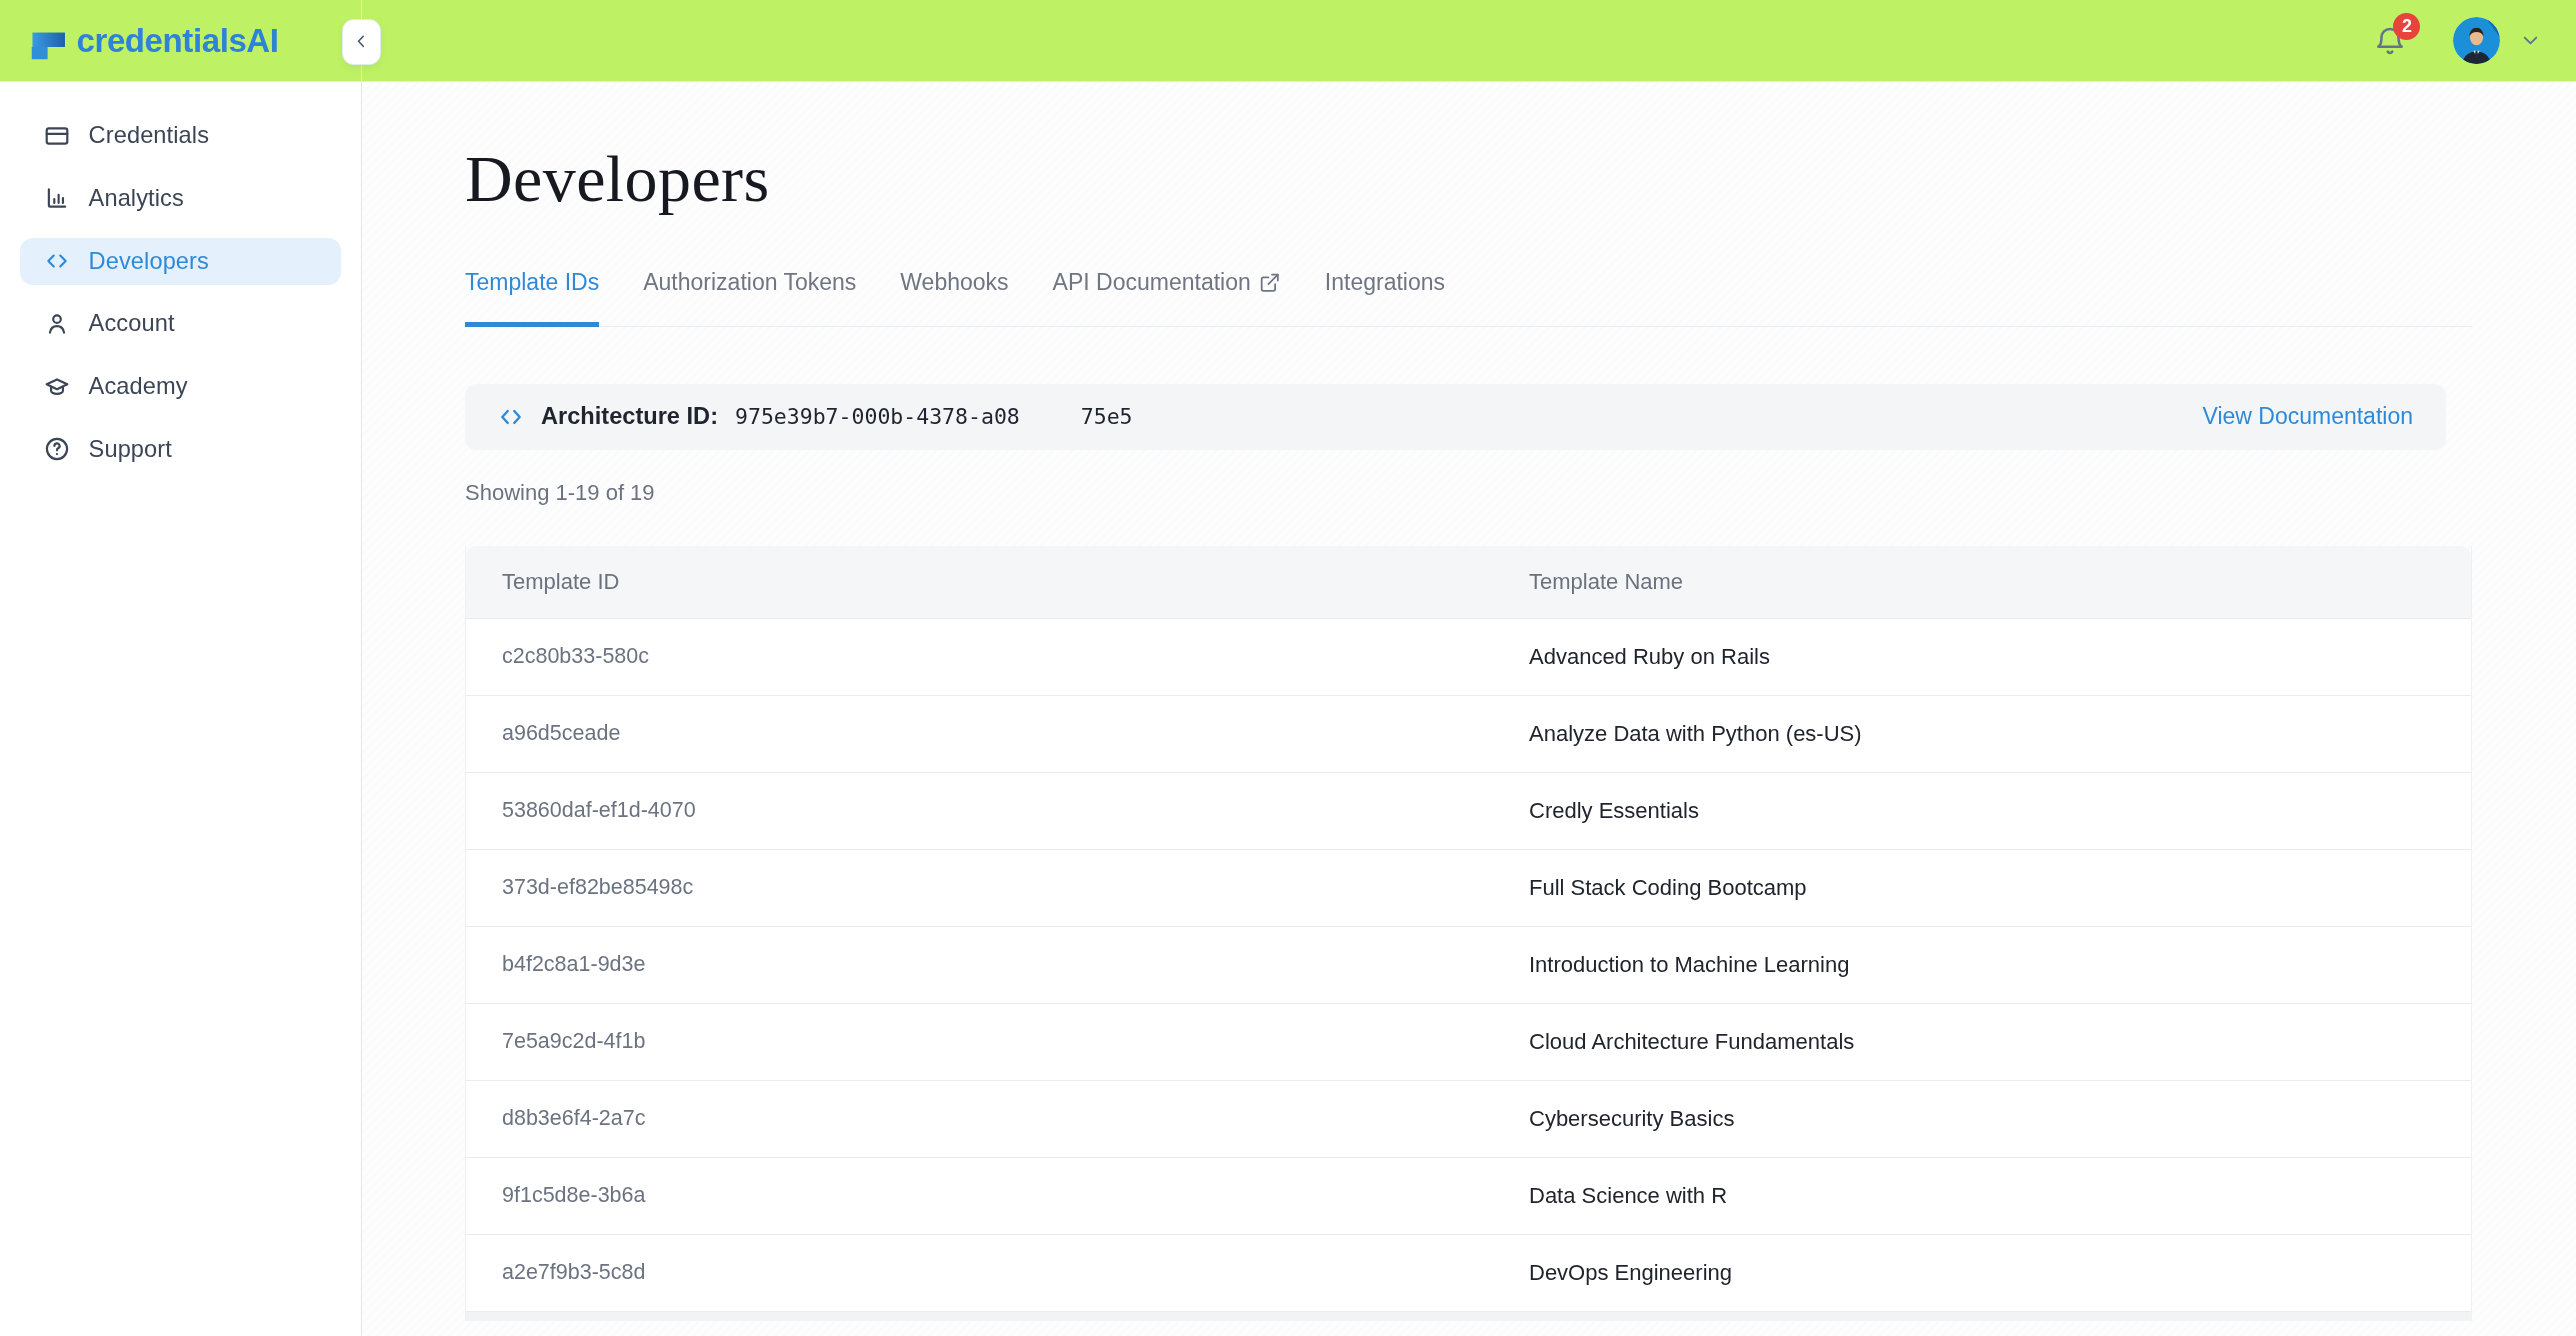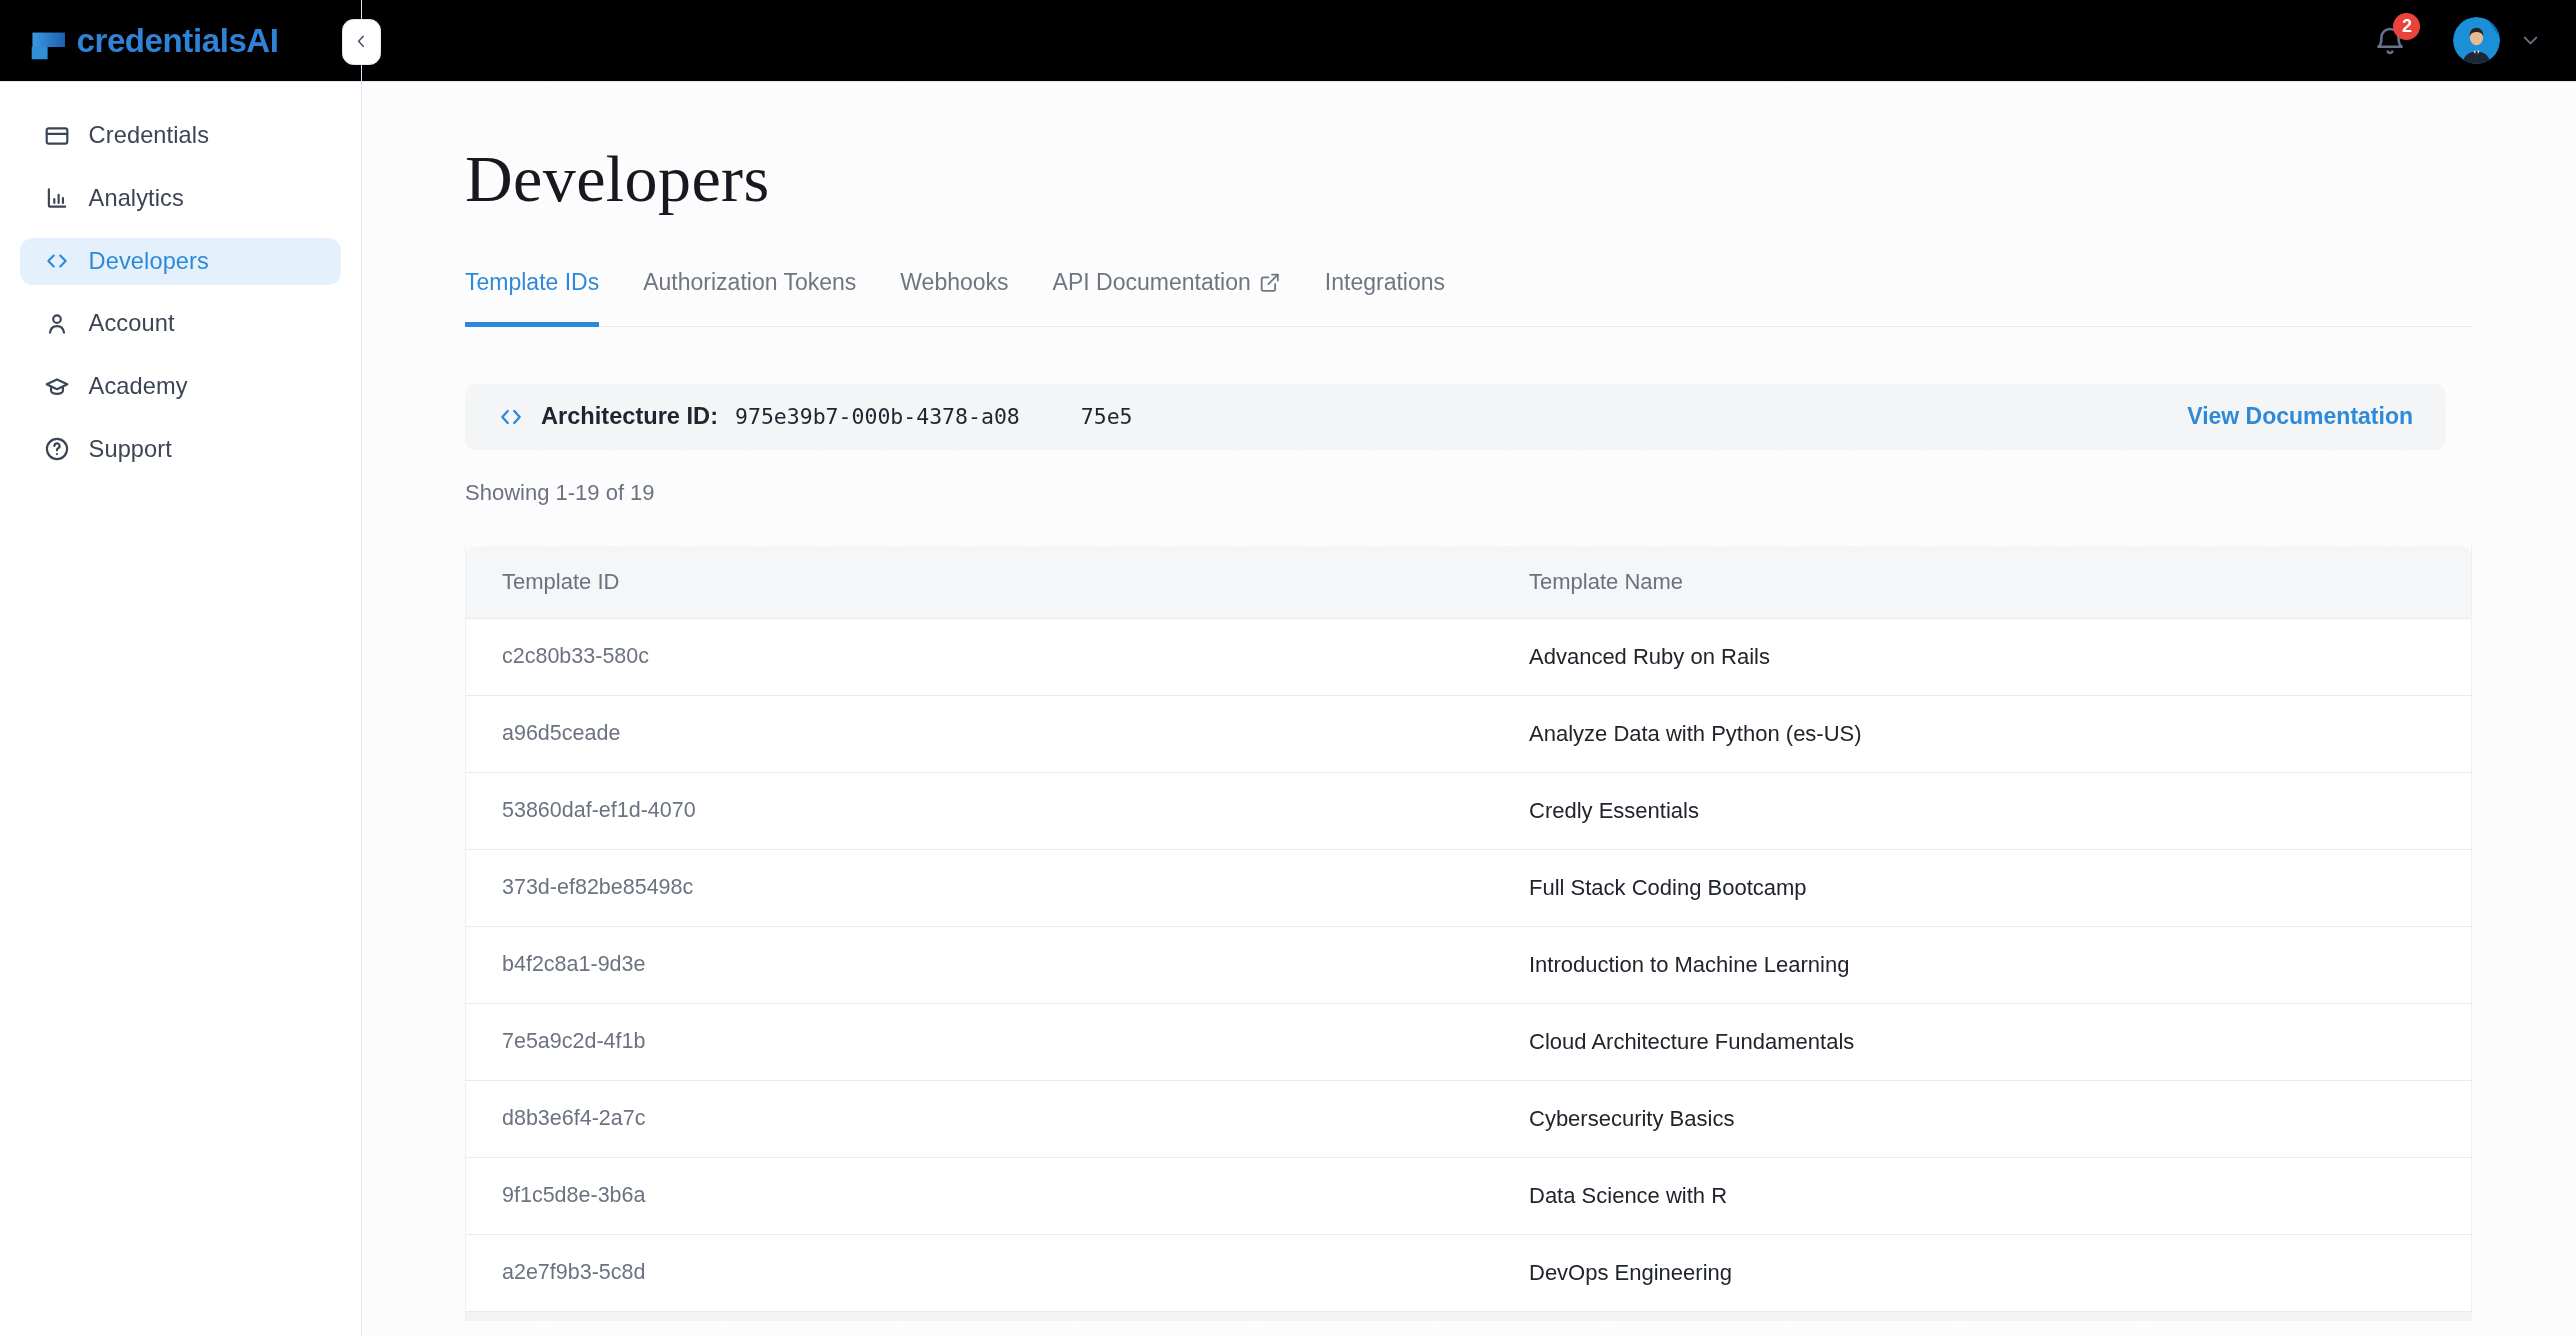--- a/index.html
+++ b/index.html
@@ -1,21 +1,21 @@
 <!DOCTYPE html>
 <html style="font-size:11.5px"><head>
 <meta charset="utf-8">
 <style>
   * { margin:0; padding:0; box-sizing:border-box; }
   html,body { width:2576px; height:1337px; overflow:hidden; background:#fff;
     font-family:"Liberation Sans", sans-serif; -webkit-font-smoothing:antialiased; }
   .app { width:2576px; height:1337px; display:flex; flex-direction:column; position:relative; }
 
   
-  .topbar { height:82px; flex:0 0 82px; background:#000000; border-bottom:1.4px solid #dfe8f4;
+  .topbar { height:82px; flex:0 0 82px; background:#bef264; border-bottom:1.4px solid #dfe8f4;
     display:flex; align-items:center; justify-content:space-between; position:relative; z-index:5; }
   .brand { display:flex; align-items:center; gap:11.5px; padding-left:23px; }
   .brand-mark { width:42px; height:39px; }
   .brand-name { font-size:33px; font-weight:700; color:#2e82d8; letter-spacing:-0.4px; }
   .topbar-divider { position:absolute; left:361px; top:0; width:1.4px; height:82px; background:#dfe8f4; }
   .collapse-btn { position:absolute; left:342px; top:18.6px; width:39px; height:46px;
     background:#fff; border:1.4px solid #e3e9f2; border-radius:11.5px; box-shadow:0 2.9px 7.2px rgba(30,60,110,0.07);
     display:flex; align-items:center; justify-content:center; cursor:pointer; z-index:6; }
   .topbar-right { display:flex; align-items:center; padding-right:34px; }
   .bell-wrap { position:relative; width:34px; height:36px; margin-right:46px; cursor:pointer; }
@@ -47,21 +47,21 @@
   .tab .ext { width:21.5px; height:21.5px; }
 
   .org-banner { margin-top:57px; width:1981px; height:66px; background:#f4f5f6; border-radius:11.5px;
     display:flex; align-items:center; justify-content:space-between; padding:0 33px; }
   .org-left { display:flex; align-items:center; gap:17px; }
   .org-code-icon { width:26px; height:26px; flex:0 0 26px; }
   .org-label { font-size:23.6px; font-weight:600; color:#1f2430; }
   .org-id { font-family:"DejaVu Sans Mono", monospace; font-size:21.5px; font-weight:500; color:#1f2430; }
   .org-id-suffix { font-family:"DejaVu Sans Mono", monospace; font-size:21.5px; font-weight:500; color:#1f2430;
     margin-left:44px; }
-  .org-link { font-size:23px; font-weight:700; color:#2e8ad8; cursor:pointer; }
+  .org-link { font-size:23px; font-weight:400; color:#2e8ad8; cursor:pointer; }
 
   .summary { margin-top:30px; font-size:22px; color:#6b7280; }
 
   .table { margin-top:40px; width:2007px; border-left:1.4px solid #eef0f3; border-right:1.4px solid #eef0f3; }
   .thead { height:72px; background:#f5f6f7; border-radius:10px 10px 0 0; display:flex; align-items:center; }
   .th { font-size:22px; font-weight:500; color:#6a7280; }
   .col-1 { width:1027px; flex:0 0 1027px; padding-left:36px; }
   .col-2 { flex:1; padding-left:36px; }
   .trow { height:77px; display:flex; align-items:center; background:#fff; border-top:1.4px solid #e9ebee; }
   .cell-id { font-family:Liberation Sans, sans-serif; font-size:21.5px; color:#6b7280; }

